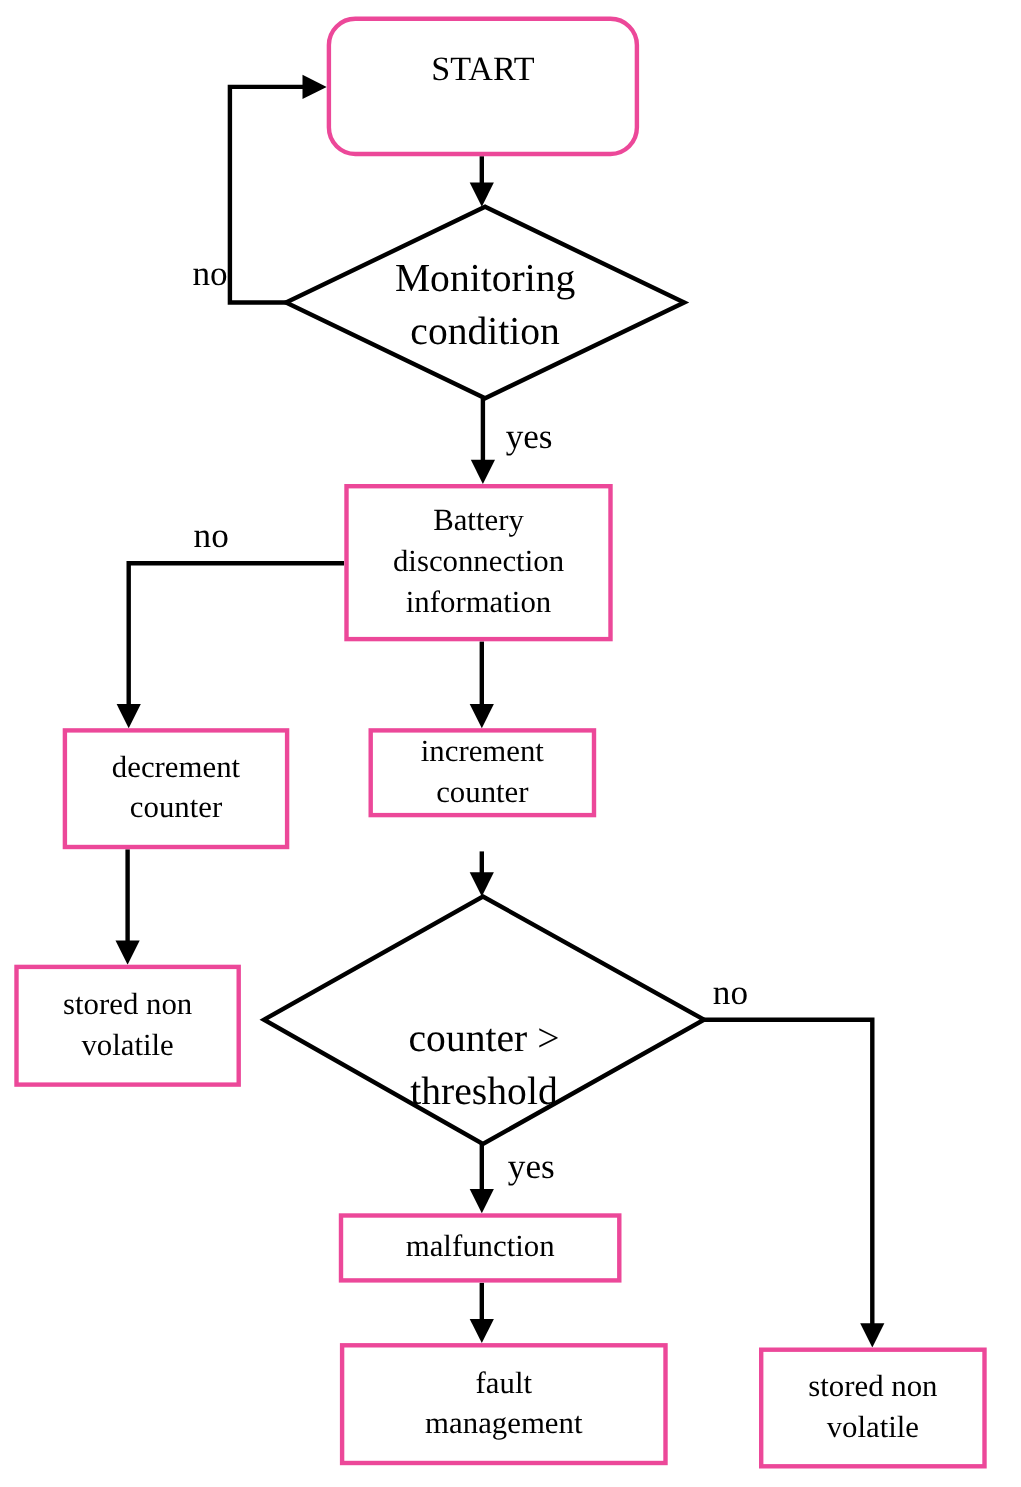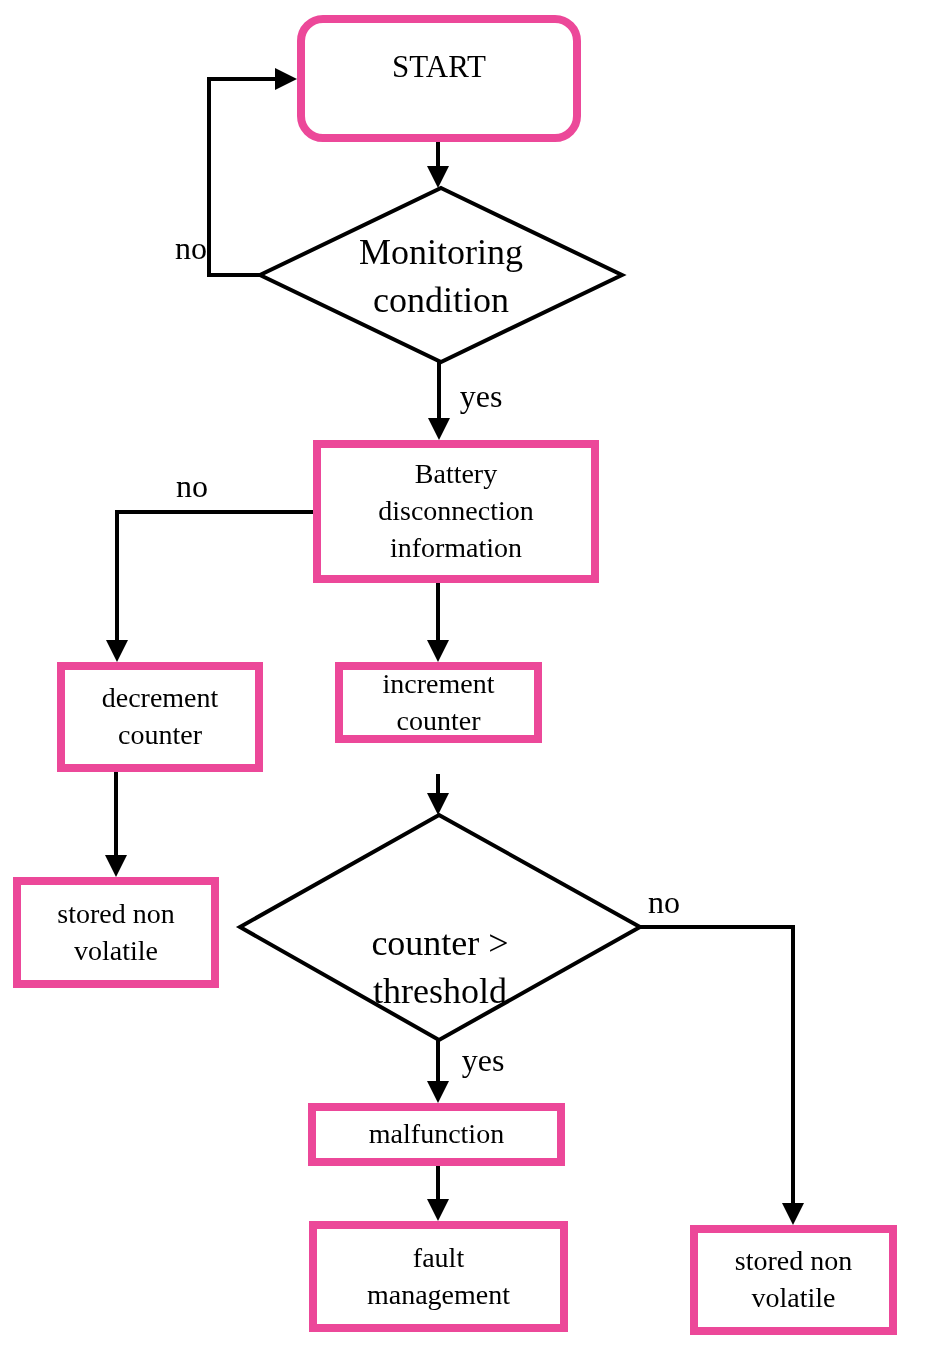--- a/index.html
+++ b/index.html
@@ -12,21 +12,21 @@
     color: #000000;
     overflow: hidden;
   }
   .layer {
     position: absolute;
     left: 0; top: 0;
   }
   .node {
     position: absolute;
     box-sizing: border-box;
-    border: 8px solid #ec4899;
+    border: 4px solid #ec4899;
     background: #ffffff;
     display: flex;
     align-items: center;
     justify-content: center;
     text-align: center;
     font-size: 28px;
     line-height: 1.32;
   }
   .node-start {
     border-radius: 26px;
@@ -84,41 +84,41 @@
     <polygon points="427,793 449,793 438,815" fill="#000"></polygon>
     <polygon points="427,1081 449,1081 438,1103" fill="#000"></polygon>
     <polygon points="782,1203 804,1203 793,1225" fill="#000"></polygon>
     <polygon points="427,1199 449,1199 438,1221" fill="#000"></polygon>
   </svg>
 
   <div class="node node-start" style="left:297px; top:15px; width:284px; height:127px;">
     <span>START</span>
   </div>
 
-  <div class="node" style="left:313px; top:440px; width:286px; height:143px;">
+  <div class="node" style="left:313px; top:440px; width:244px; height:143px;">
     <span class="w210">Battery disconnection information</span>
   </div>
 
   <div class="node" style="left:13px; top:662px; width:206px; height:110px;margin-left:44px;">
     <span class="w175">decrement counter</span>
   </div>
 
   <div class="node" style="left:13px; top:877px; width:206px; height:111px;">
     <span class="w175">stored non volatile</span>
   </div>
 
   <div class="node" style="left:335px; top:662px; width:207px; height:81px;">
     <span class="w175">increment counter</span>
   </div>
 
   <div class="node" style="left:308px; top:1103px; width:257px; height:63px;">
     <span>malfunction</span>
   </div>
 
-  <div class="node" style="left:309px; top:1221px; width:259px; height:111px;">
+  <div class="node" style="left:309px; top:1221px; width:298px; height:111px;">
     <span class="w170">fault management</span>
   </div>
 
   <div class="node" style="left:690px; top:1225px; width:207px; height:110px;">
     <span class="w175">stored non volatile</span>
   </div>
 
   <div class="dlabel w180" style="left:441px; top:277px;">Monitoring condition</div>
 
   <div class="dlabel w200" style="left:440px; top:920px;margin-top:48px;">counter &gt; threshold</div>

